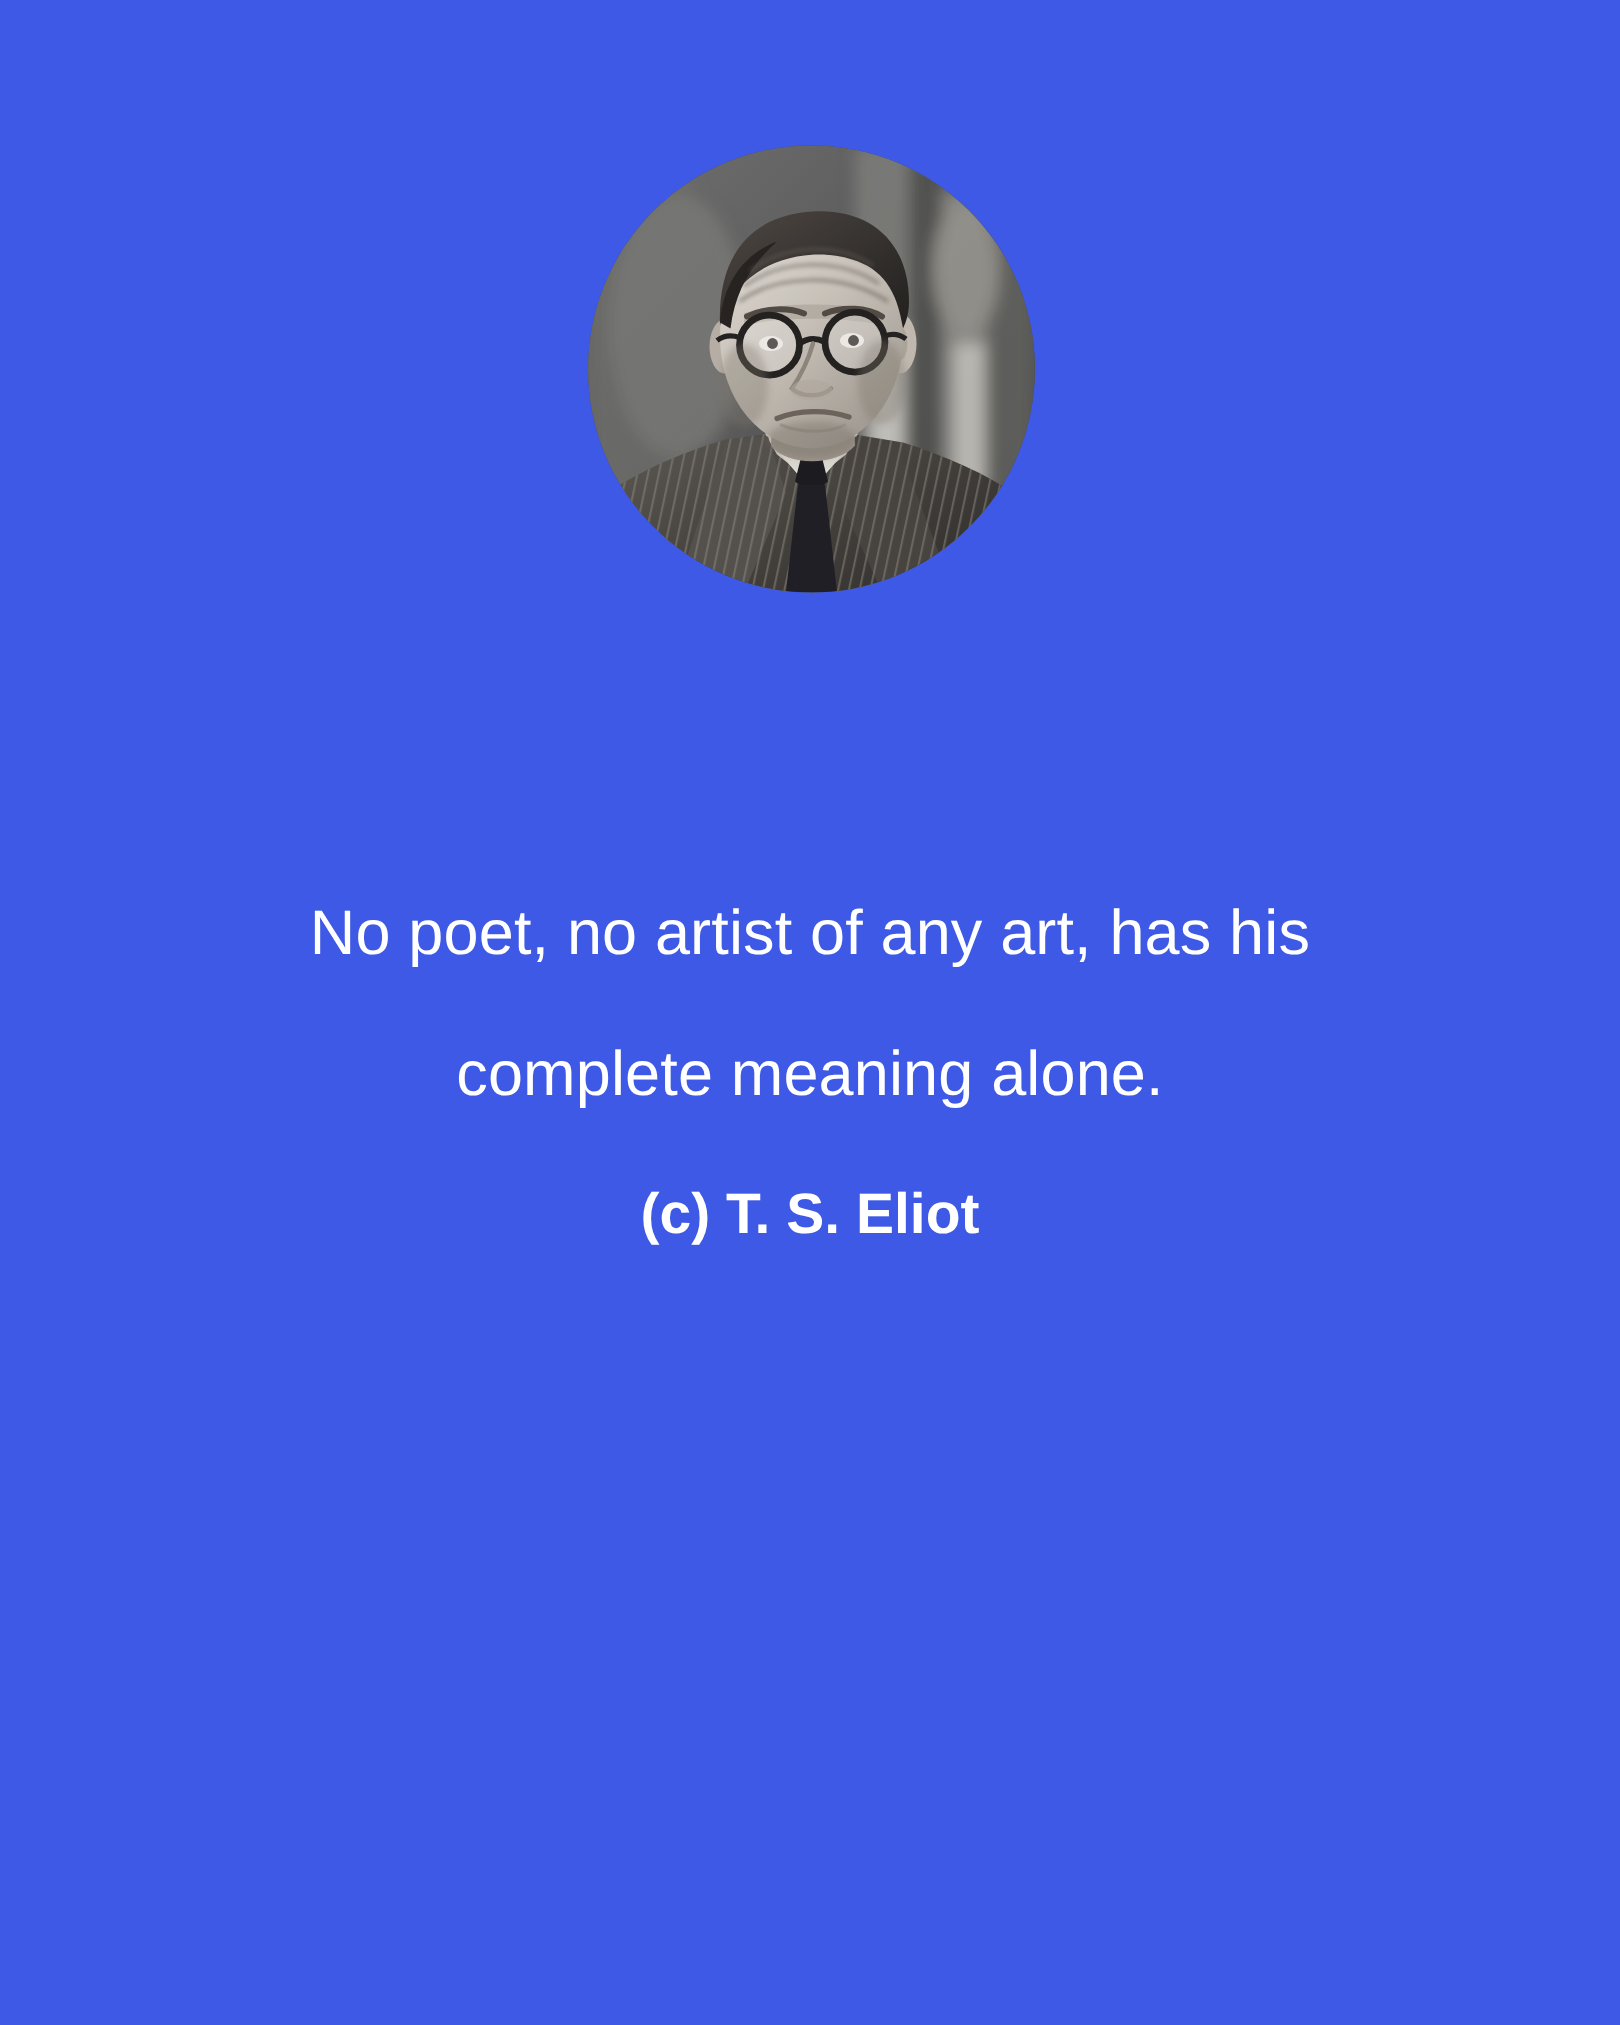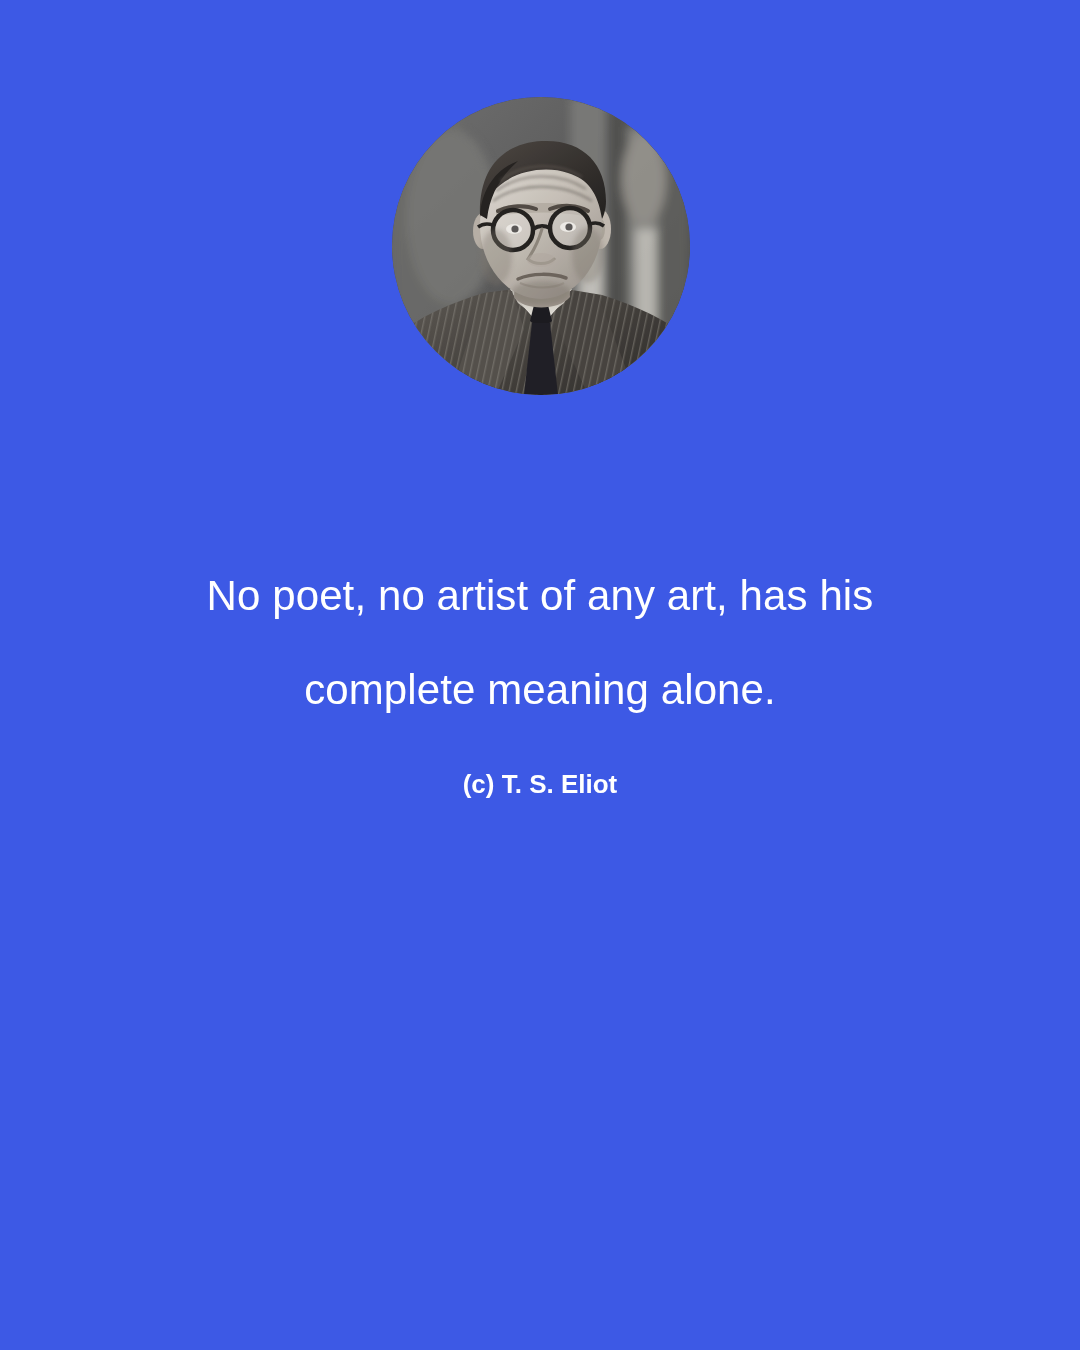--- a/index.html
+++ b/index.html
@@ -37,42 +37,42 @@
   .portrait-svg {
     display: block;
     width: 298px;
     height: 298px;
   }
 
   
   .text-block {
     position: absolute;
     left: 0;
-    top: 549px;
+    top: 575px;
     width: 1080px;
     text-align: center;
   }
 
   .quote {
     margin: 0 auto;
     width: 790px;
     color: #ffffff;
     font-size: 42px;
     font-weight: 400;
     line-height: 94px;
     letter-spacing: 0.1px;
     text-align: center;
   }
 
   .author {
     margin: 0 auto;
     padding-top: 22px;
     width: 900px;
     color: #ffffff;
-    font-size: 26px;
+    font-size: 38px;
     font-weight: 700;
     line-height: 50px;
     text-align: center;
   }
 
   .site {
     margin: 0 auto;
     padding-top: 52px;
     width: 900px;
     color: #ffffff;

